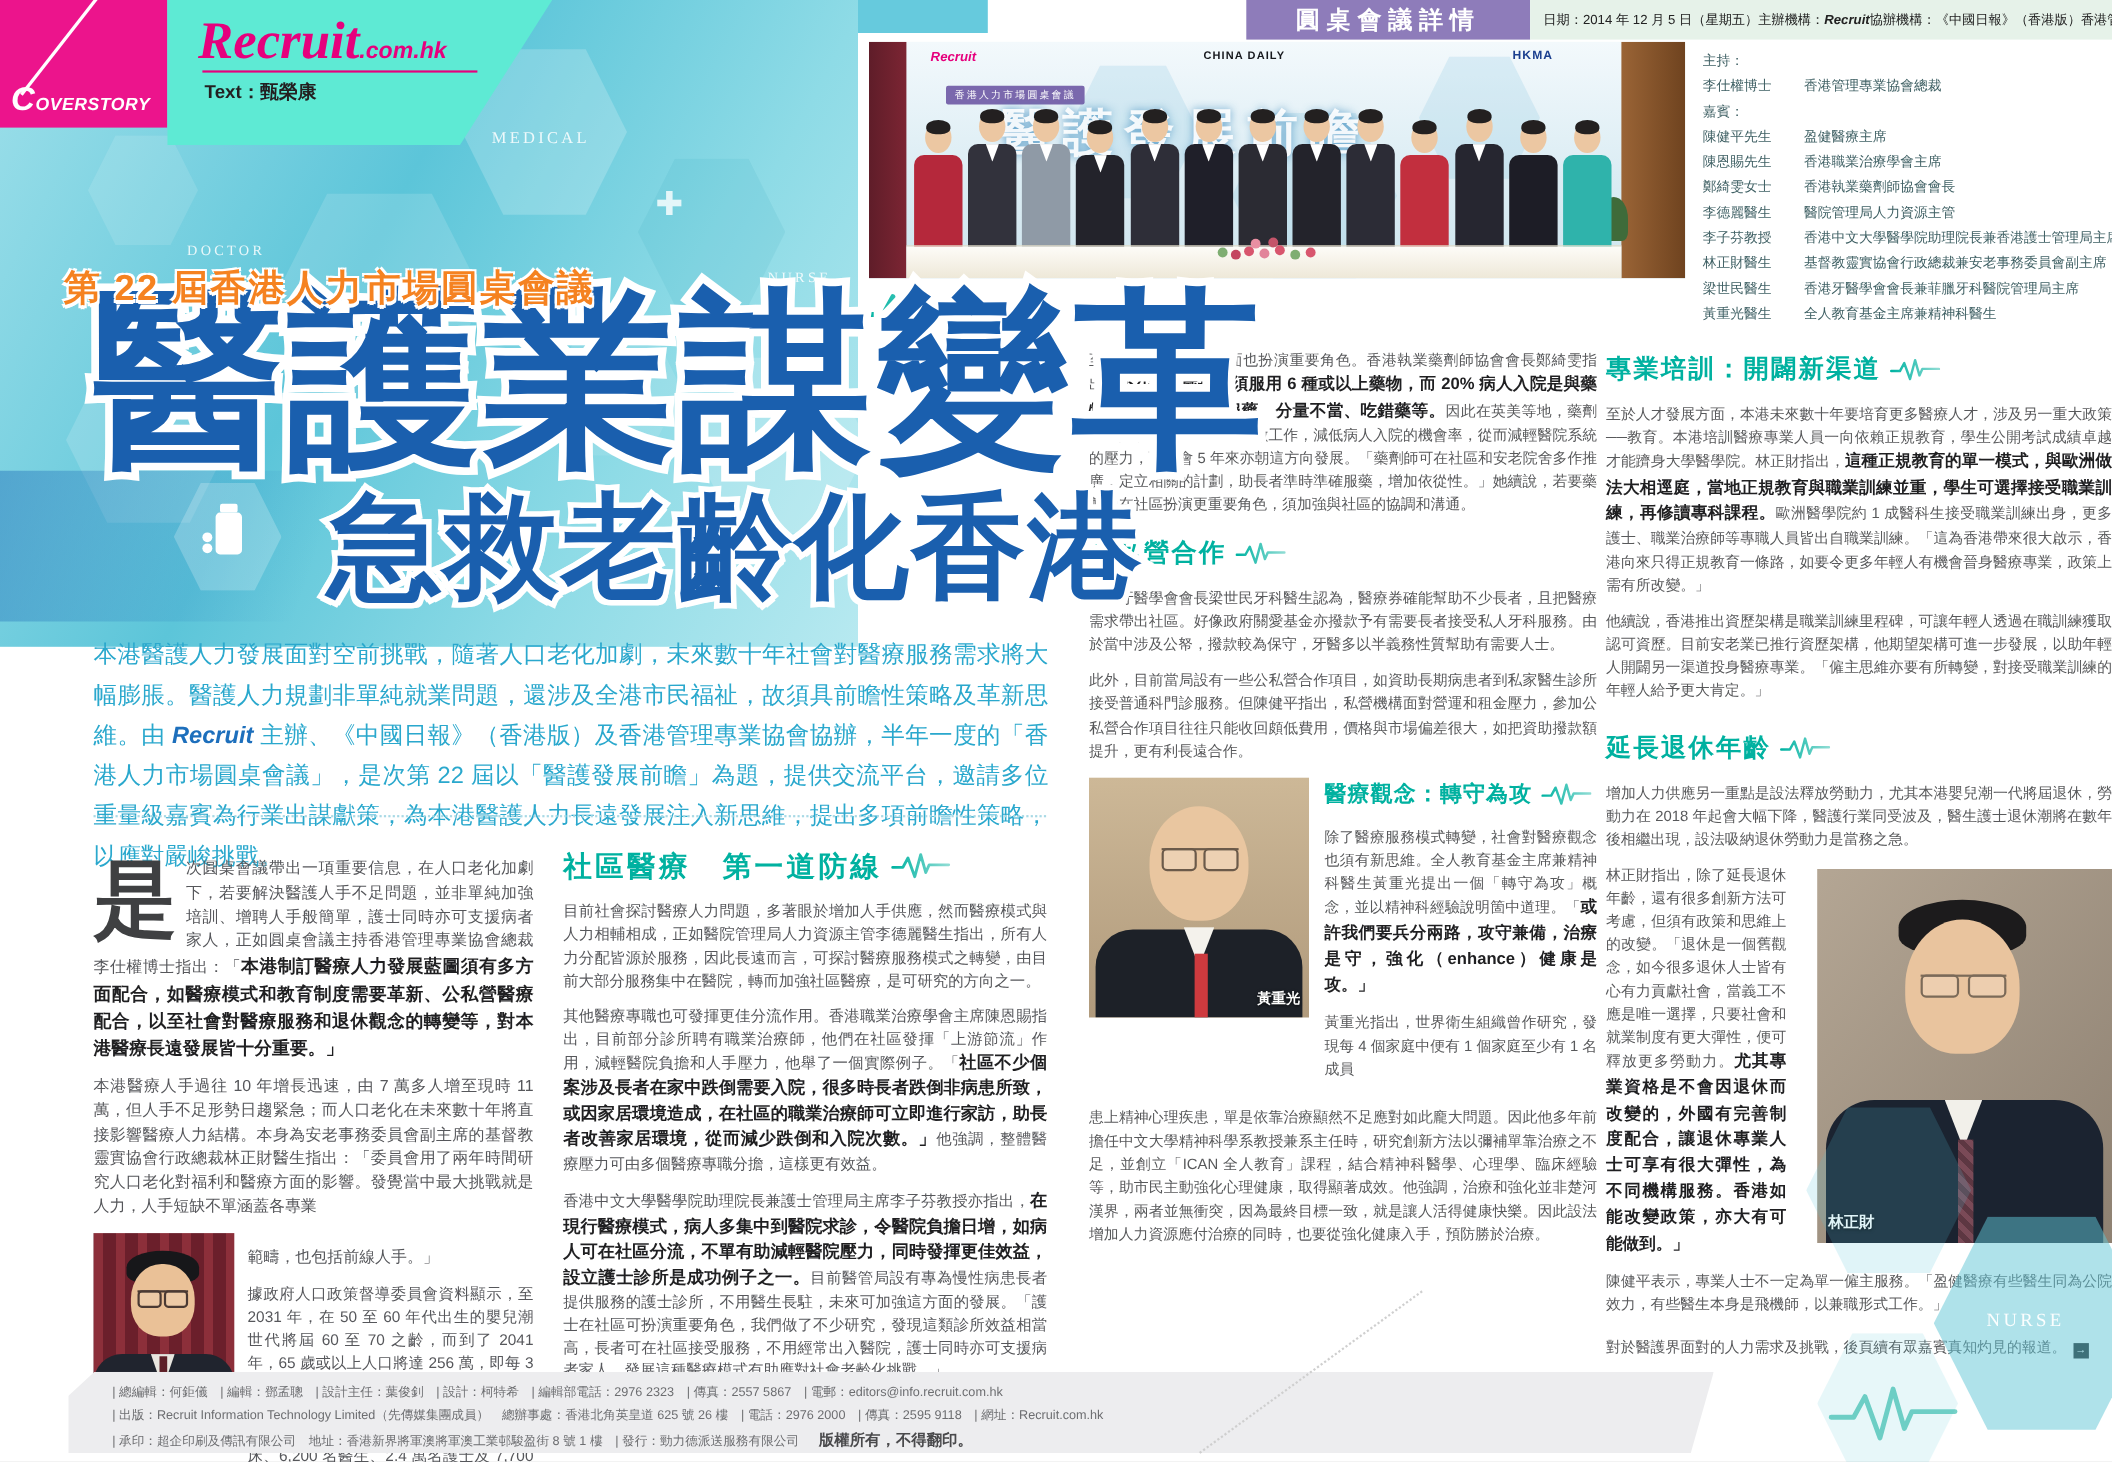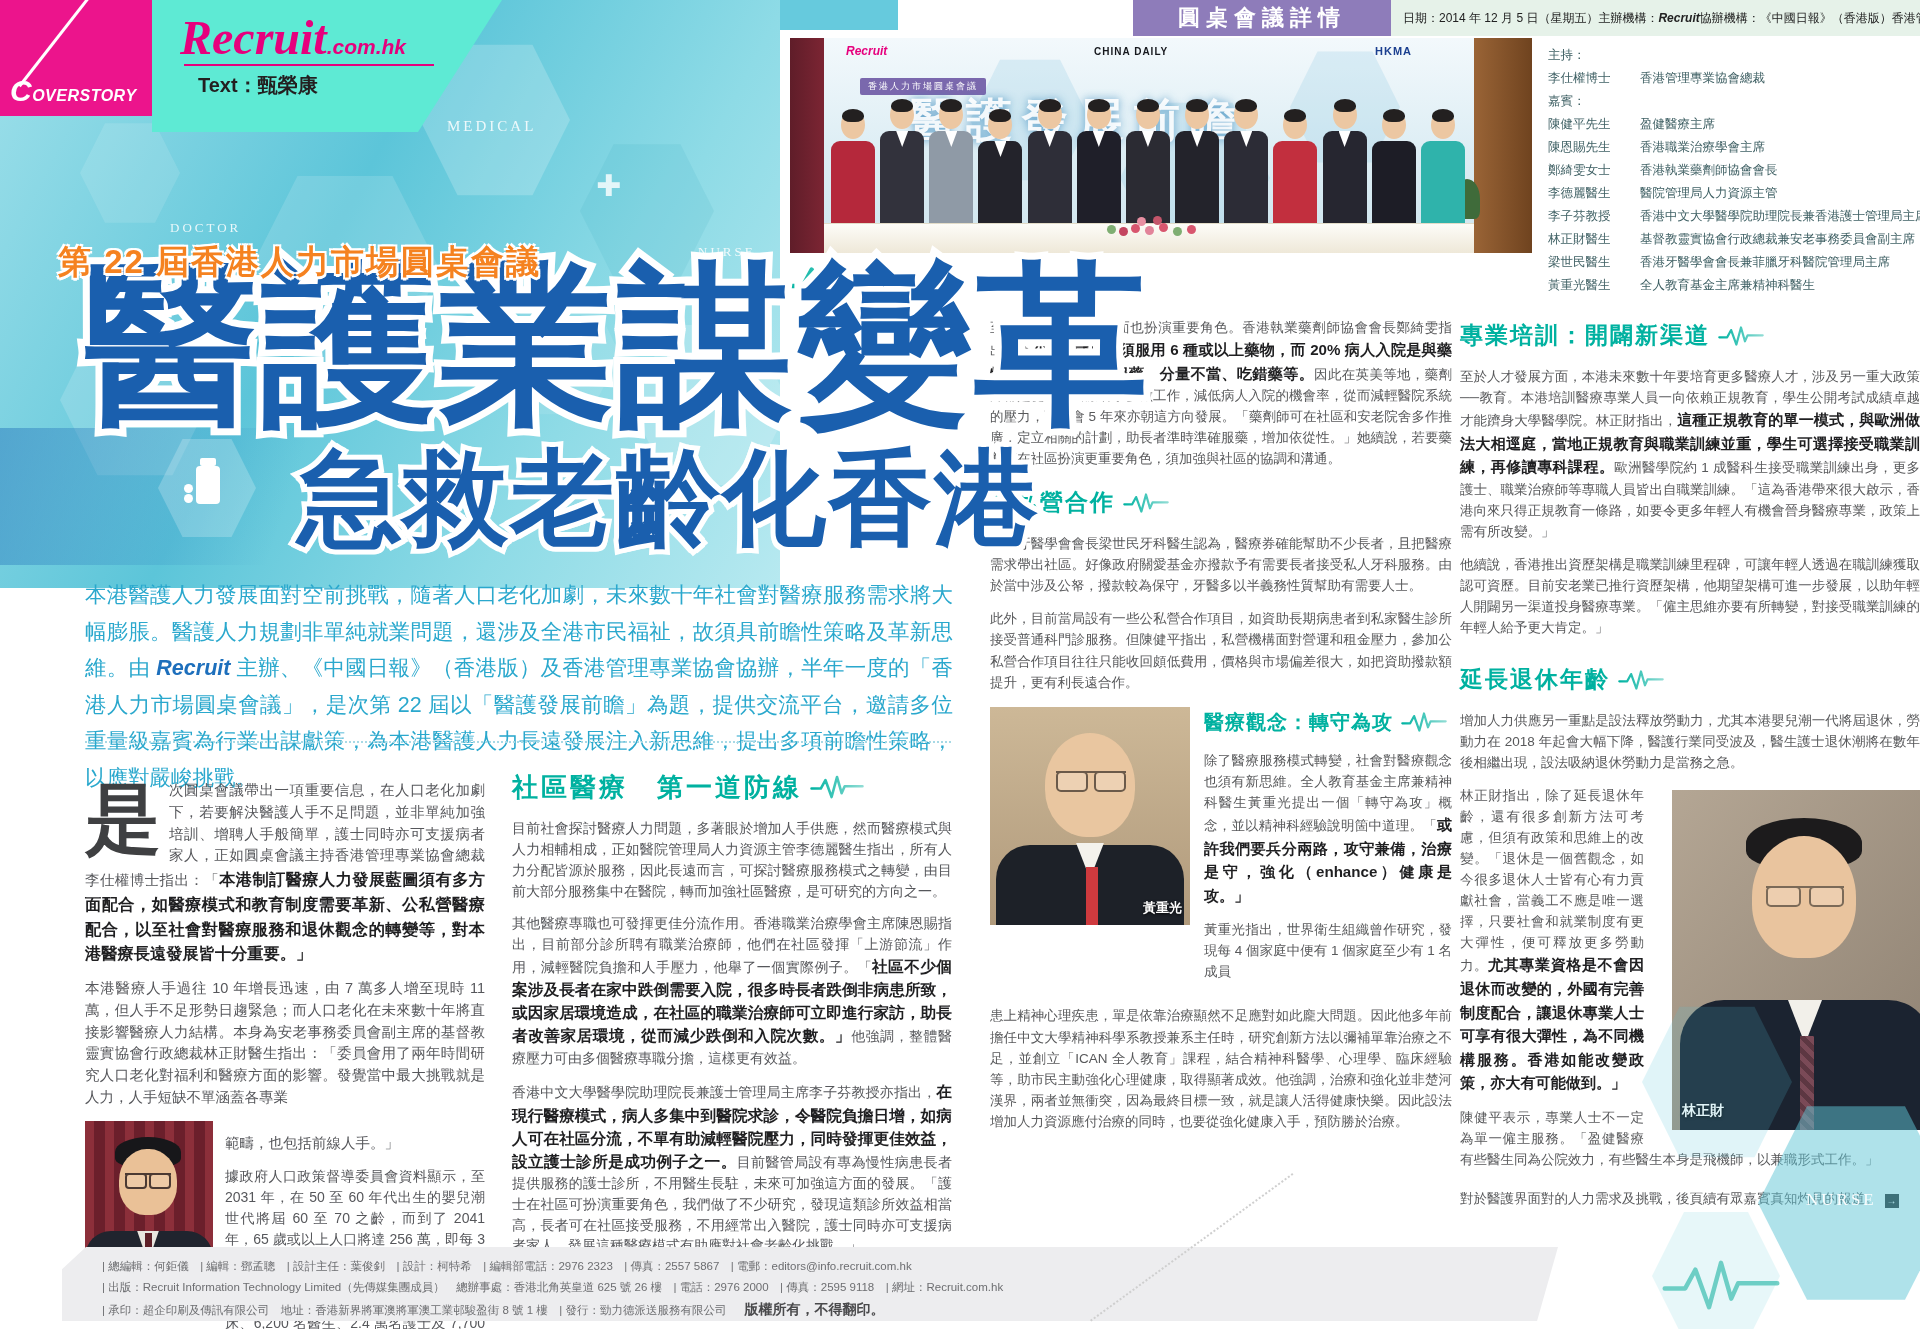--- a/index.html
+++ b/index.html
@@ -30,21 +30,21 @@
       transform:rotate(38deg);}
   .cs-text{position:absolute;left:10px;bottom:8px;color:#fff;font-style:italic;font-weight:800;
       font-size:16px;letter-spacing:.5px;}
   .cs-text::first-letter{font-size:30px;}
   .logo-box{position:absolute;left:152px;top:0;width:350px;height:132px;background:#5eead4;
       clip-path:polygon(0 0,100% 0,76% 100%,0 100%);padding:14px 0 0 28px;}
   .logo-main{color:#e6007d;font-family:"Liberation Serif","DejaVu Serif",serif;font-style:italic;
       font-weight:900;font-size:48px;line-height:1;display:inline-block;}
   .logo-suffix{color:#e6007d;font-weight:800;font-style:italic;font-size:21px;}
   .logo-rule{width:250px;border-top:2px solid #e6007d;margin:2px 0 6px 4px;}
-  .text-credit{font-size:20px;color:#231f20;font-weight:700;margin-left:18px;}
+  .text-credit{font-size:17px;color:#231f20;font-weight:700;margin-left:6px;}
 
   
   .kicker{position:absolute;left:58px;top:240px;font-size:33px;font-weight:900;letter-spacing:2px;
       color:#f58220;white-space:nowrap;z-index:5;
       text-shadow:-2px -2px 0 #fff,2px -2px 0 #fff,-2px 2px 0 #fff,2px 2px 0 #fff,0 3px 0 #fff;}
   .big-title{position:absolute;left:84px;top:258px;font-size:174px;font-weight:900;letter-spacing:4px;
       line-height:1;white-space:nowrap;z-index:4;}
   .sub-title{position:absolute;left:298px;top:446px;font-size:104px;font-weight:900;letter-spacing:2px;
       line-height:1;white-space:nowrap;z-index:4;}
   .t-stroke{position:absolute;left:0;top:0;color:#fff;-webkit-text-stroke:14px #fff;
@@ -172,21 +172,21 @@
       height:17px;border:2px solid #6b5a4a;border-radius:5px;background:rgba(255,255,255,.2);}
   .photoWong .glasses::before{left:0;} .photoWong .glasses::after{right:0;}
   .photoWong .suit{position:absolute;left:6px;bottom:0;width:188px;height:80px;background:#1d2128;
       border-radius:34px 34px 0 0;}
   .photoWong .shirt{position:absolute;left:86px;bottom:46px;width:28px;height:36px;background:#f4f2ec;
       clip-path:polygon(0 0,100% 0,50% 100%);}
   .photoWong .tie{position:absolute;left:96px;bottom:0;width:12px;height:58px;background:#ce3a3e;}
   .capWong{right:8px;bottom:6px;color:#fff;font-size:13px;}
   .mind{flex:1;}
 
-  .photoLam{float:right;position:relative;width:248px;height:340px;overflow:hidden;margin:6px 0 8px 28px;
+  .photoLam{float:right;position:relative;width:268px;height:340px;overflow:hidden;margin:6px 0 8px 28px;
       background:linear-gradient(130deg,#b4a694,#8e8172);}
   .photoLam .face{position:absolute;left:80px;top:46px;width:104px;height:122px;background:#e9c49e;
       border-radius:50% 50% 44% 44%;}
   .photoLam .hair{position:absolute;left:74px;top:28px;width:116px;height:50px;background:#1c1b1c;
       border-radius:50% 50% 34% 34%;}
   .photoLam .glasses{position:absolute;left:94px;top:96px;width:78px;height:16px;border-top:2px solid #7b6a58;}
   .photoLam .glasses::before,.photoLam .glasses::after{content:"";position:absolute;top:-2px;width:31px;
       height:17px;border:2px solid #7b6a58;border-radius:5px;background:rgba(255,255,255,.18);}
   .photoLam .glasses::before{left:0;} .photoLam .glasses::after{right:0;}
   .photoLam .suit{position:absolute;left:8px;bottom:0;width:252px;height:130px;background:#1b2330;

